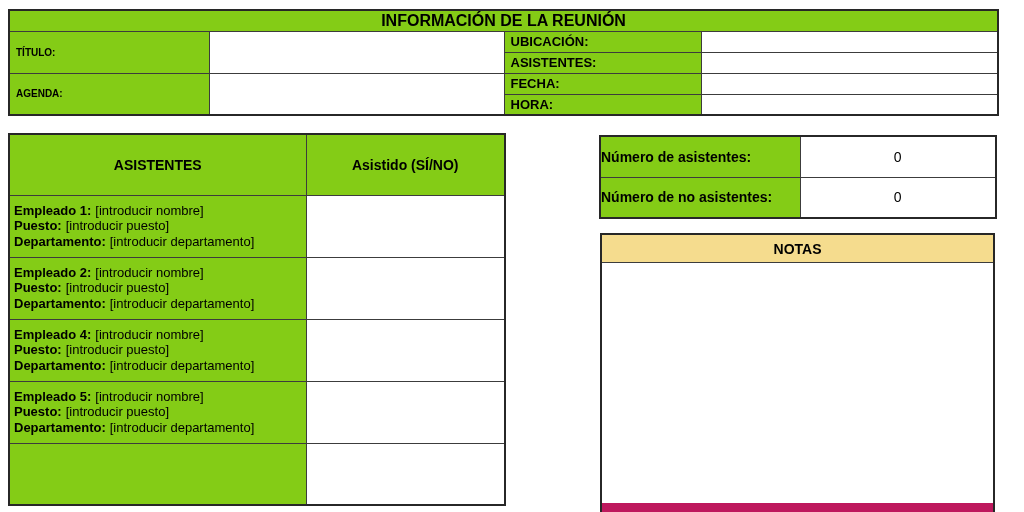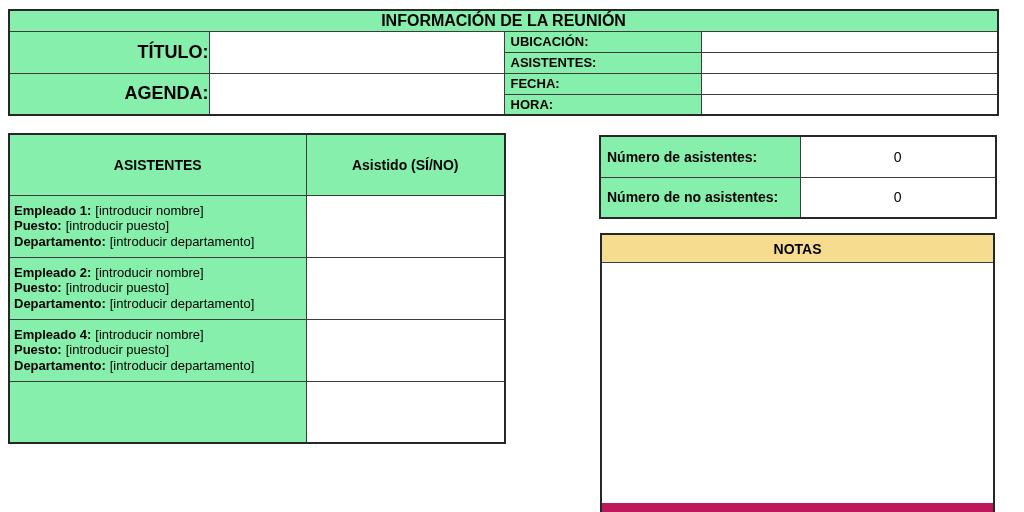--- a/index.html
+++ b/index.html
@@ -6,46 +6,46 @@
     margin: 0; padding: 0;
     width: 1024px; height: 512px;
     overflow: hidden;
     background: #ffffff;
     font-family: "Liberation Sans", sans-serif;
     color: #000000;
   }
   table { border-collapse: collapse; table-layout: fixed; position: absolute; }
   td { border: 1px solid #3c3c3c; box-sizing: border-box; overflow: hidden; padding: 0; vertical-align: middle; }
   .outer { border: 2px solid #272727; }
-  .yellow { background: #86efac; }
+  .yellow { background: #84cc16; }
   .white  { background: #ffffff; }
 
   
   #info-table { left: 8px; top: 9px; width: 989px; }
   #info-table tr { height: 21px; }
   #info-table .hdr {
     text-align: center; font-weight: bold; font-size: 16px;
   }
-  #info-table .lbl-big { font-weight: bold; font-size: 18px; padding-left: 22px; text-align: right; }
+  #info-table .lbl-big { font-weight: bold; font-size: 10px; padding-left: 6px; }
   #info-table .lbl-sm  { font-weight: bold; font-size: 13px; padding-left: 6px; }
 
   
   #att-table { left: 8px; top: 133px; width: 496px; }
   #att-table tr.hdr-row { height: 61px; }
   #att-table tr.body-row { height: 62px; }
   #att-table .att-hdr { text-align: center; font-weight: bold; font-size: 14px; }
   #att-table .att-info {
     font-size: 13px; line-height: 15.5px; padding: 4px 4px 4px 4px; margin-top: 43px;
   }
   #att-table .att-info b { margin-right: 4px; }
 
   
   #sum-table { left: 599px; top: 135px; width: 396px; }
   #sum-table tr { height: 41px; }
-  #sum-table .sum-lbl { font-weight: bold; font-size: 14px; padding-left: 6px; }
+  #sum-table .sum-lbl { font-weight: bold; font-size: 14px; }
   #sum-table .sum-val { text-align: center; font-size: 14px; }
 
   
   #notes-panel {
     position: absolute; left: 600px; top: 233px;
     width: 395px; height: 306px;
     border: 2px solid #272727; box-sizing: border-box;
     background: #be185d;
   }
   #notes-header {
@@ -126,20 +126,28 @@
 
   <tr class="body-row">
     <td class="yellow att-info">
       <div><b>Empleado 4:</b><span>[introducir nombre]</span></div>
       <div><b>Puesto:</b><span>[introducir puesto]</span></div>
       <div><b>Departamento:</b><span>[introducir departamento]</span></div>
     </td>
     <td class="white"></td>
   </tr>
 
+  <tr class="body-row">
+    <td class="yellow att-info">
+      <div><b>Empleado 5:</b><span>[introducir nombre]</span></div>
+      <div><b>Puesto:</b><span>[introducir puesto]</span></div>
+      <div><b>Departamento:</b><span>[introducir departamento]</span></div>
+    </td>
+    <td class="white"></td>
+  </tr>
 
   <tr class="body-row">
     <td class="yellow att-info">
       
     </td>
     <td class="white"></td>
   </tr>
 </tbody>
   </table>
 

